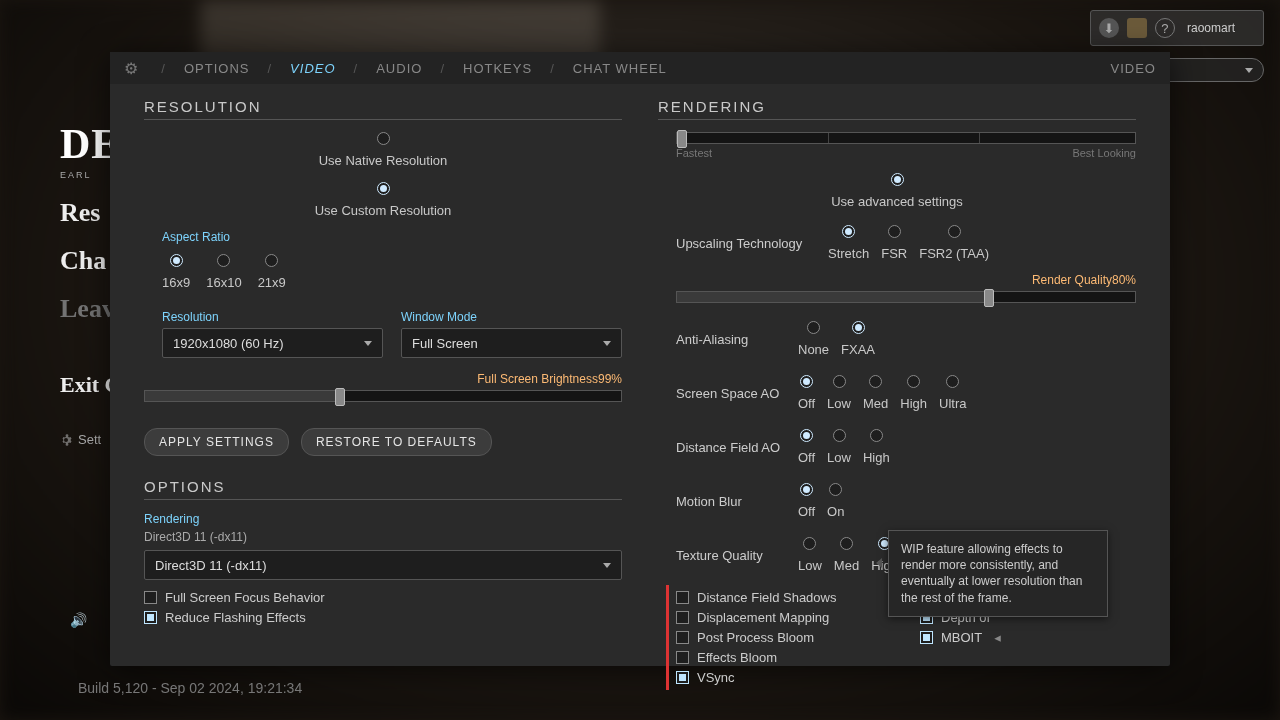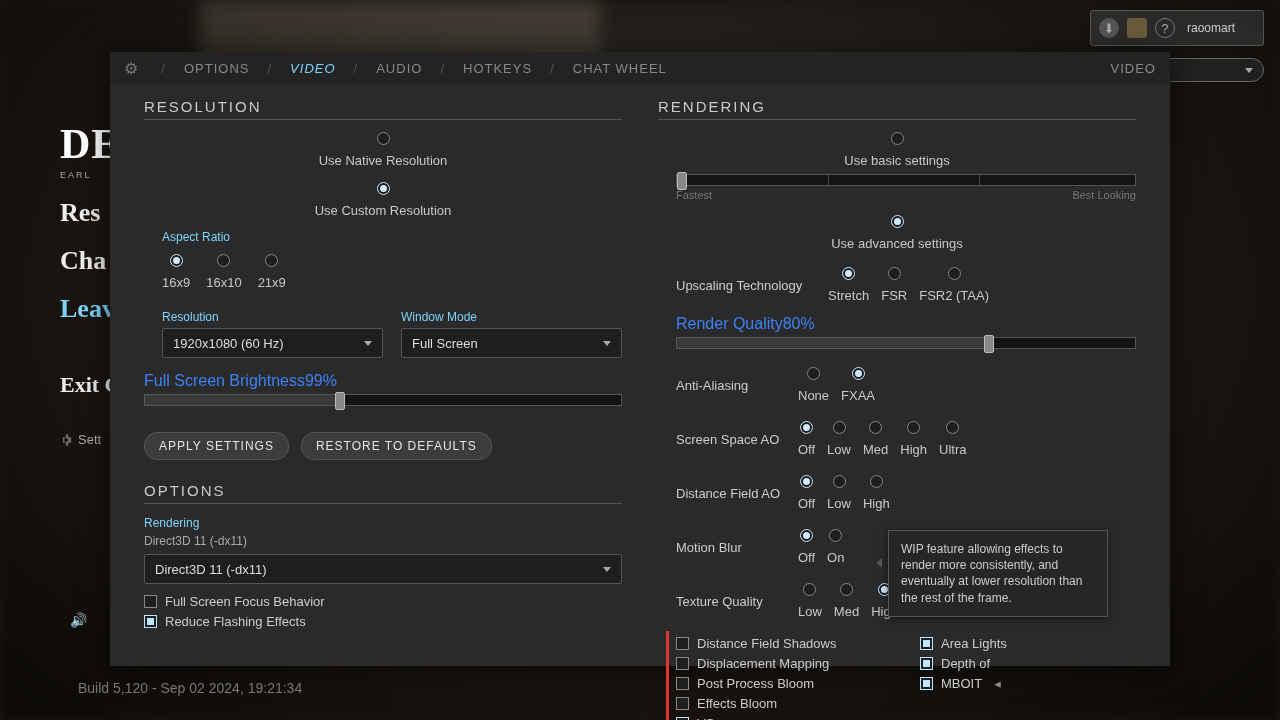--- a/index.html
+++ b/index.html
@@ -13,21 +13,21 @@
 .topbar .ic.sq { border-radius:3px; background:#6b5a3a; }
 .topbar .name { color:#ccc; font-size:12px; margin:0 20px 0 4px; }
 .chatsel { position:absolute; top:58px; right:16px; width:180px; height:24px; background:rgba(40,40,40,0.7); border:1px solid #666; border-radius:12px; display:flex; align-items:center; justify-content:space-between; padding:0 10px; font-size:12px; color:#ccc; }
 .chev { width:0; height:0; border-left:4px solid transparent; border-right:4px solid transparent; border-top:5px solid #aaa; }
 
 
 .mainmenu { position:absolute; left:60px; top:120px; color:#fff; }
 .mainmenu .logo { font-family:Georgia,serif; font-size:42px; font-weight:800; letter-spacing:1px; }
 .mainmenu .sub { font-size:9px; letter-spacing:2px; color:#aaa; margin-top:2px; }
 .mainmenu .item { font-family:Georgia,serif; font-size:26px; font-weight:600; margin-top:18px; color:#eee; }
-.mainmenu .item.red { color:#7dd3fc; }
+.mainmenu .item.red { color:#737373; }
 .mainmenu .small { font-size:13px; color:#aaa; margin-top:34px; display:flex; align-items:center; gap:6px; }
 .gear { display:inline-block; width:12px; height:12px; }
 
 
 .panel { position:absolute; left:110px; top:52px; width:1060px; height:614px; background:#2a2a2a; border-radius:2px; box-shadow:0 4px 30px rgba(0,0,0,0.6); }
 .tabs { height:32px; background:#232323; display:flex; align-items:center; padding:0 14px; gap:18px; font-size:13px; letter-spacing:1px; }
 .tabs .tab { color:#888; cursor:pointer; }
 .tabs .tab.active { color:#7dd3fc;font-style:italic; }
 .tabs .sep { color:#555; }
 .tabs .gearic { color:#777; font-size:16px; margin-right:4px; }
@@ -46,21 +46,21 @@
 .indent { margin-left:18px; }
 .lbl { color:#7dd3fc; font-size:12px; margin-bottom:4px; }
 .hlist { display:flex; gap:16px; align-items:flex-start; flex-wrap:wrap; }
 
 .select { height:30px; background:#1e1e1e; border:1px solid #555; border-radius:2px; display:flex; align-items:center; justify-content:space-between; padding:0 10px; color:#ddd; font-size:13px; }
 .select .chev { margin-left:8px; }
 .row2 { display:flex; gap:18px; margin-top:6px; }
 .row2 > div { flex:1; }
 
 .slider-row { margin-top:14px; }
-.slider-head { display:flex; justify-content:flex-start; font-size:16px; color:#3b82f6; margin-bottom:4px; }
+.slider-head { display:flex; justify-content:flex-end; font-size:12px; color:#fdba74; margin-bottom:4px; }
 .slider { height:12px; background:#141414; border:1px solid #555; position:relative; }
 .slider .fill { position:absolute; left:0; top:0; bottom:0; background:#3a3a3a; }
 .slider .thumb { position:absolute; top:-3px; width:10px; height:18px; background:#888; border:1px solid #bbb; border-radius:2px; }
 .slider .tick { position:absolute; top:0; bottom:0; width:1px; background:#444; }
 .slider-sub { display:flex; justify-content:space-between; font-size:11px; color:#777; margin-top:3px; }
 
 .btns { display:flex; gap:12px; margin-top:26px; }
 .btn { background:#3c3c3c; border:1px solid #555; color:#e5e5e5; font-size:12px; letter-spacing:1px; padding:6px 14px; border-radius:13px; cursor:pointer; }
 
 .opt-line { display:flex; align-items:center; gap:8px; margin:5px 0; font-size:13px; color:#ccc; }
@@ -208,24 +208,20 @@
       </div>
       <div class="opt-line">
         <span class="cb on"></span>
           <span>Reduce Flashing Effects</span>
       </div>
     </div>
 
     <div class="col" style="position:relative">
       <div class="h2">RENDERING</div>
 
-      <div class="radio-row">
-        <span class="radio"></span>
-        <span>Use basic settings</span>
-      </div>
       <div class="indent">
         <div class="slider" style="margin-top:4px">
           <div class="tick" style="left:33%"></div>
             <div class="tick" style="left:66%"></div>
           <div class="thumb" style="left:0%"></div>
         </div>
         <div class="slider-sub">
             <span>Fastest</span>
             <span>Best Looking</span>
           </div>

